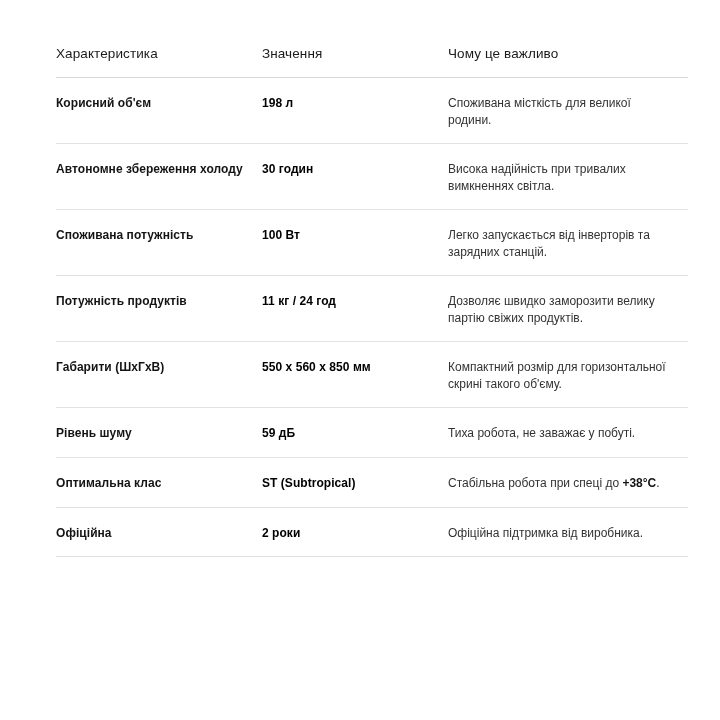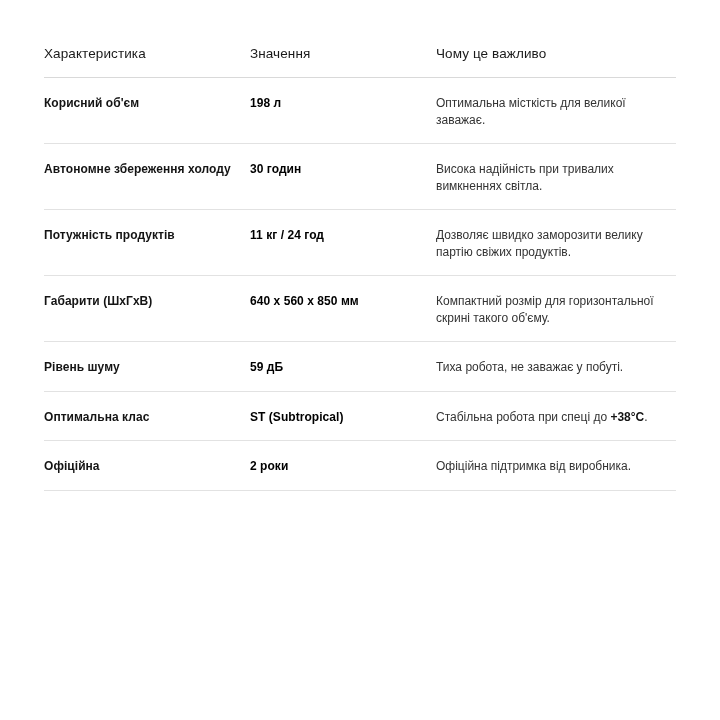--- a/index.html
+++ b/index.html
@@ -18,20 +18,21 @@
     box-sizing: border-box;
     width: 720px;
     height: 720px;
     padding: 46px 44px 0 44px;
     background: #ffffff;
   }
   table.spec-table {
     width: 632px;
     border-collapse: collapse;
     table-layout: fixed;
+    margin-left: 12px;
   }
   table.spec-table col.c1 { width: 206px; }
   table.spec-table col.c2 { width: 186px; }
   table.spec-table col.c3 { width: 240px; }
 
   table.spec-table thead th {
     text-align: left;
     font-weight: normal;
     font-size: 13.5px;
     color: #1a1a1a;
@@ -86,35 +87,40 @@
       <tr>
         <th>Характеристика</th>
         <th>Значення</th>
         <th>Чому це важливо</th>
       </tr>
     </thead>
     <tbody>
         <tr>
           <td class="feature">Корисний об'єм</td>
           <td class="value"><span>198 л</span></td>
-          <td class="why"><span>Оптимальна місткість для великої заважає.</span></td>
+          <td class="why"><span>Споживана місткість для великої родини.</span></td>
         </tr>
         <tr>
           <td class="feature">Автономне збереження холоду</td>
           <td class="value"><span>30 годин</span></td>
           <td class="why"><span>Висока надійність при тривалих вимкненнях світла.</span></td>
+        </tr>
+        <tr>
+          <td class="feature">Споживана потужність</td>
+          <td class="value"><span>100 Вт</span></td>
+          <td class="why"><span>Легко запускається від інверторів та зарядних станцій.</span></td>
         </tr>
         <tr>
           <td class="feature">Потужність продуктів</td>
           <td class="value"><span>11 кг / 24 год</span></td>
           <td class="why"><span>Дозволяє швидко заморозити велику партію свіжих продуктів.</span></td>
         </tr>
         <tr>
           <td class="feature">Габарити (ШхГхВ)</td>
-          <td class="value"><span>640 x 560 x 850 мм</span></td>
+          <td class="value"><span>550 x 560 x 850 мм</span></td>
           <td class="why"><span>Компактний розмір для горизонтальної скрині такого об'єму.</span></td>
         </tr>
         <tr>
           <td class="feature">Рівень шуму</td>
           <td class="value"><span>59 дБ</span></td>
           <td class="why"><span>Тиха робота, не заважає у побуті.</span></td>
         </tr>
         <tr>
           <td class="feature">Оптимальна клас</td>
           <td class="value"><span>ST (Subtropical)</span></td>

